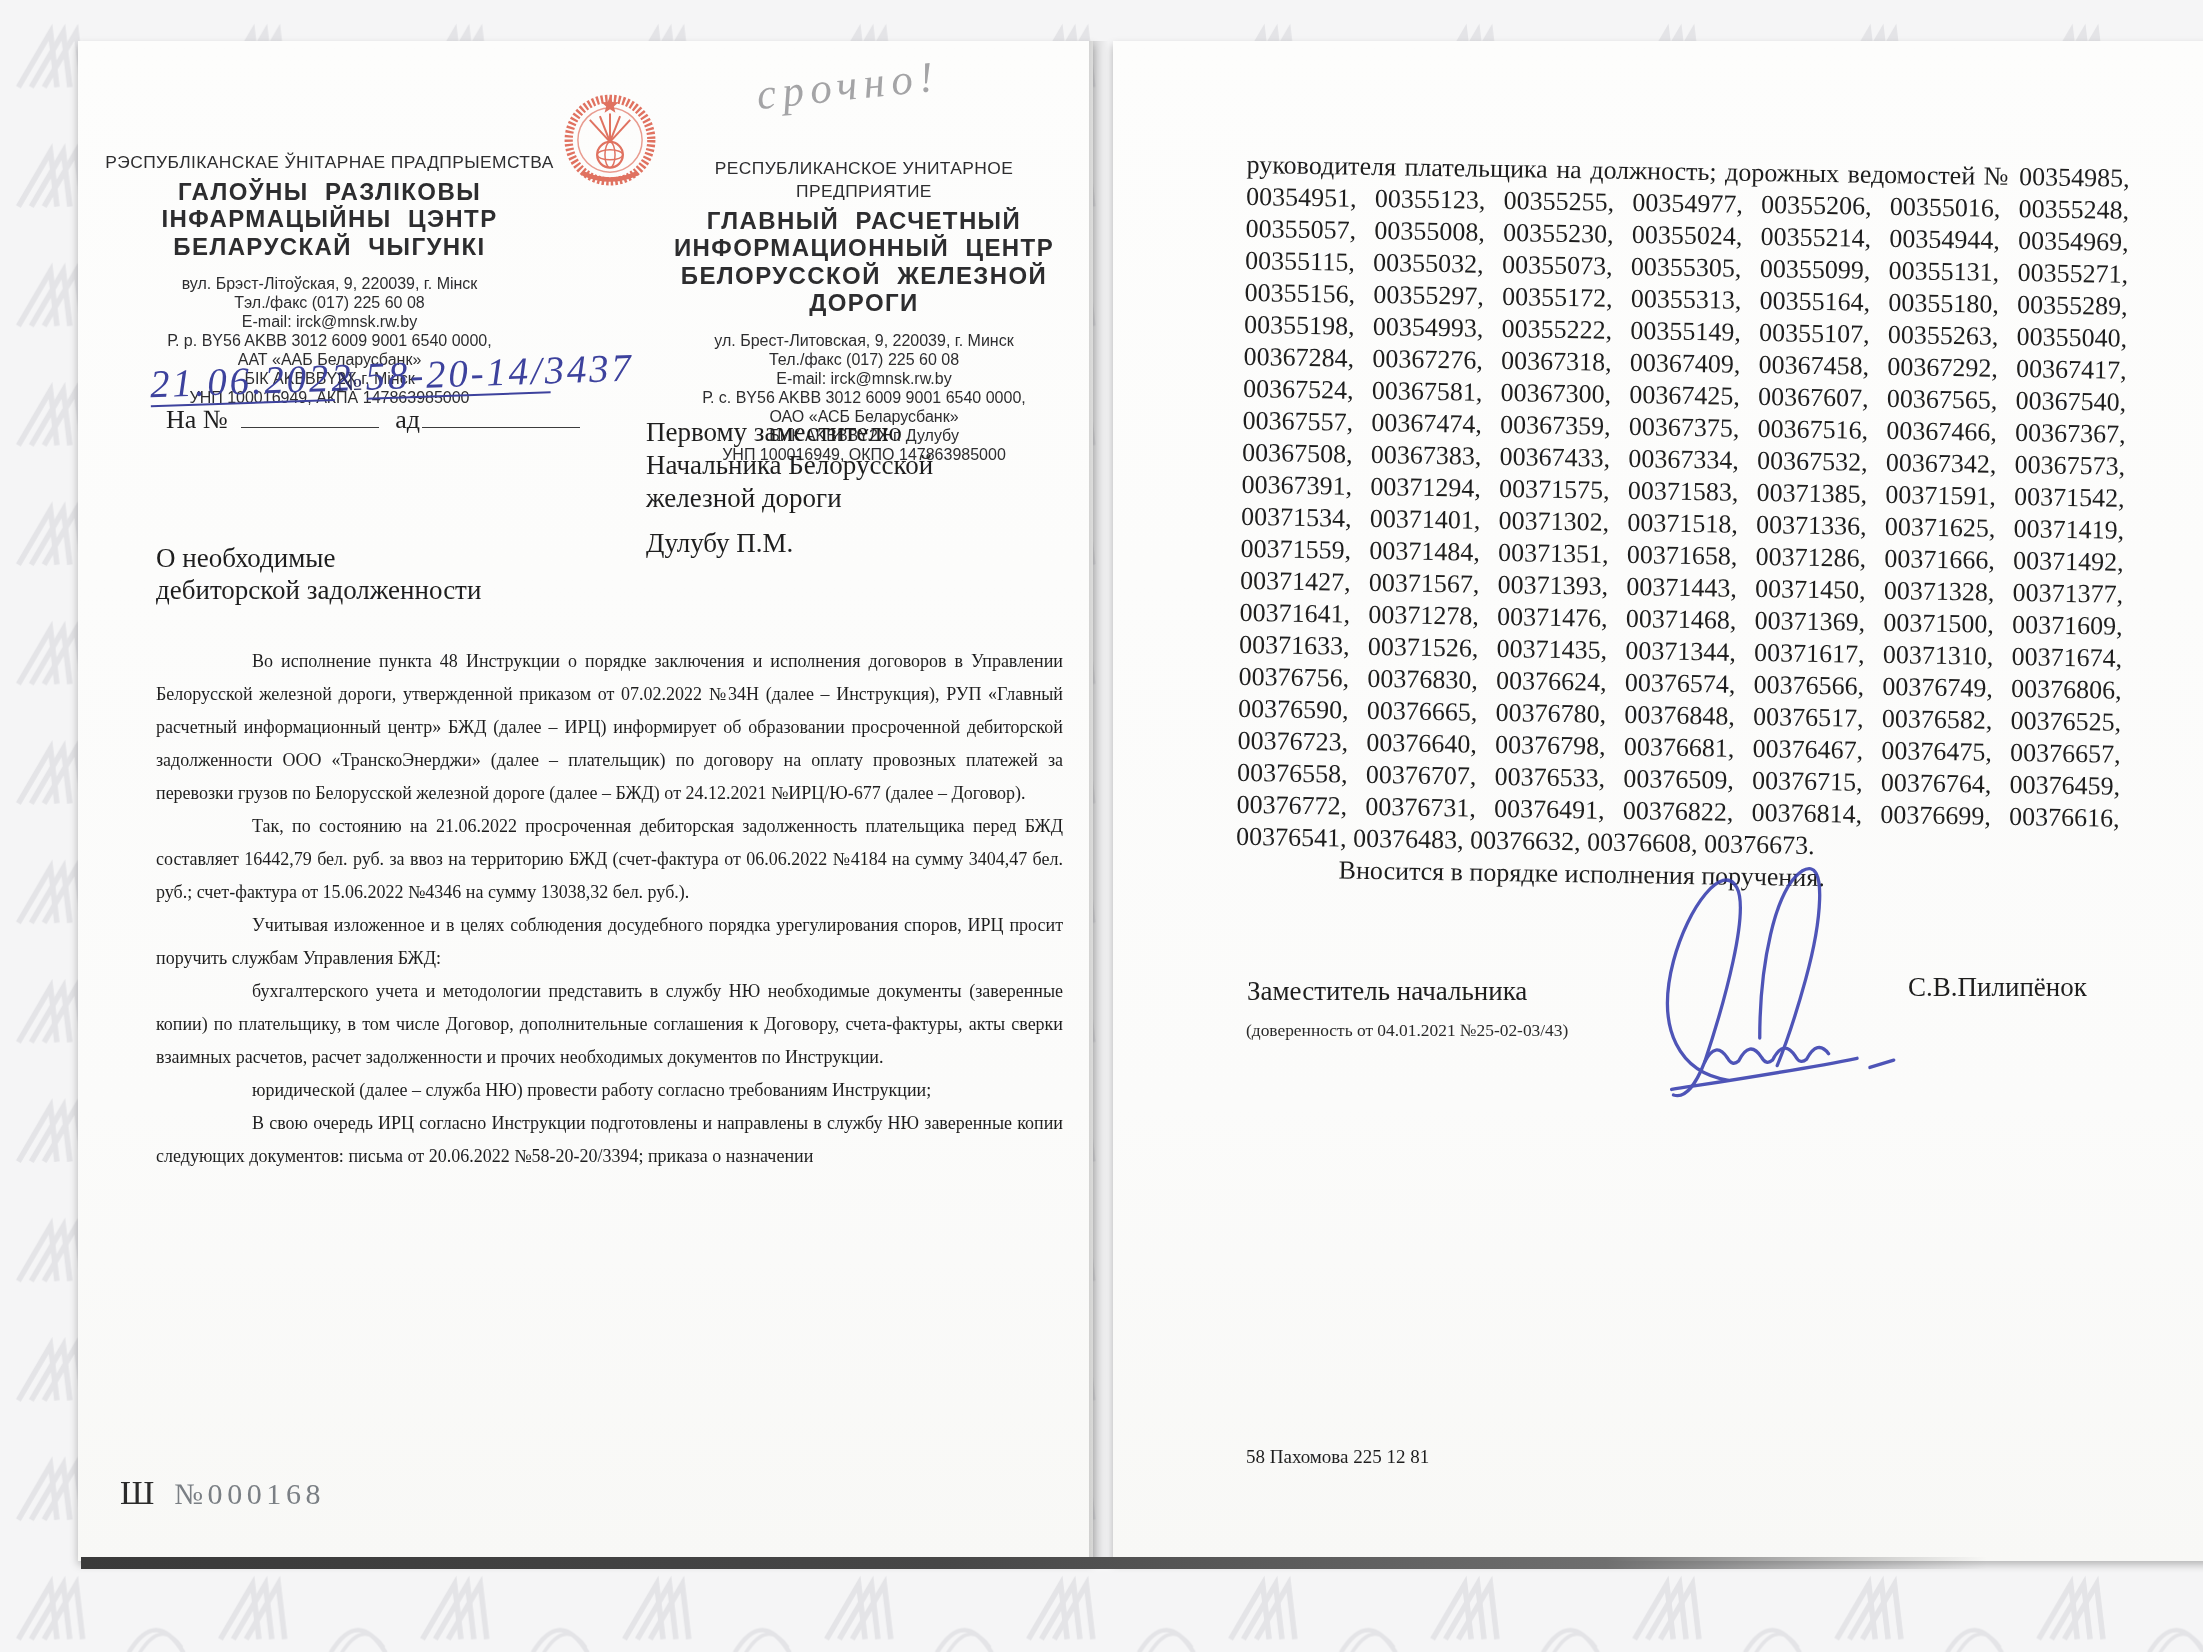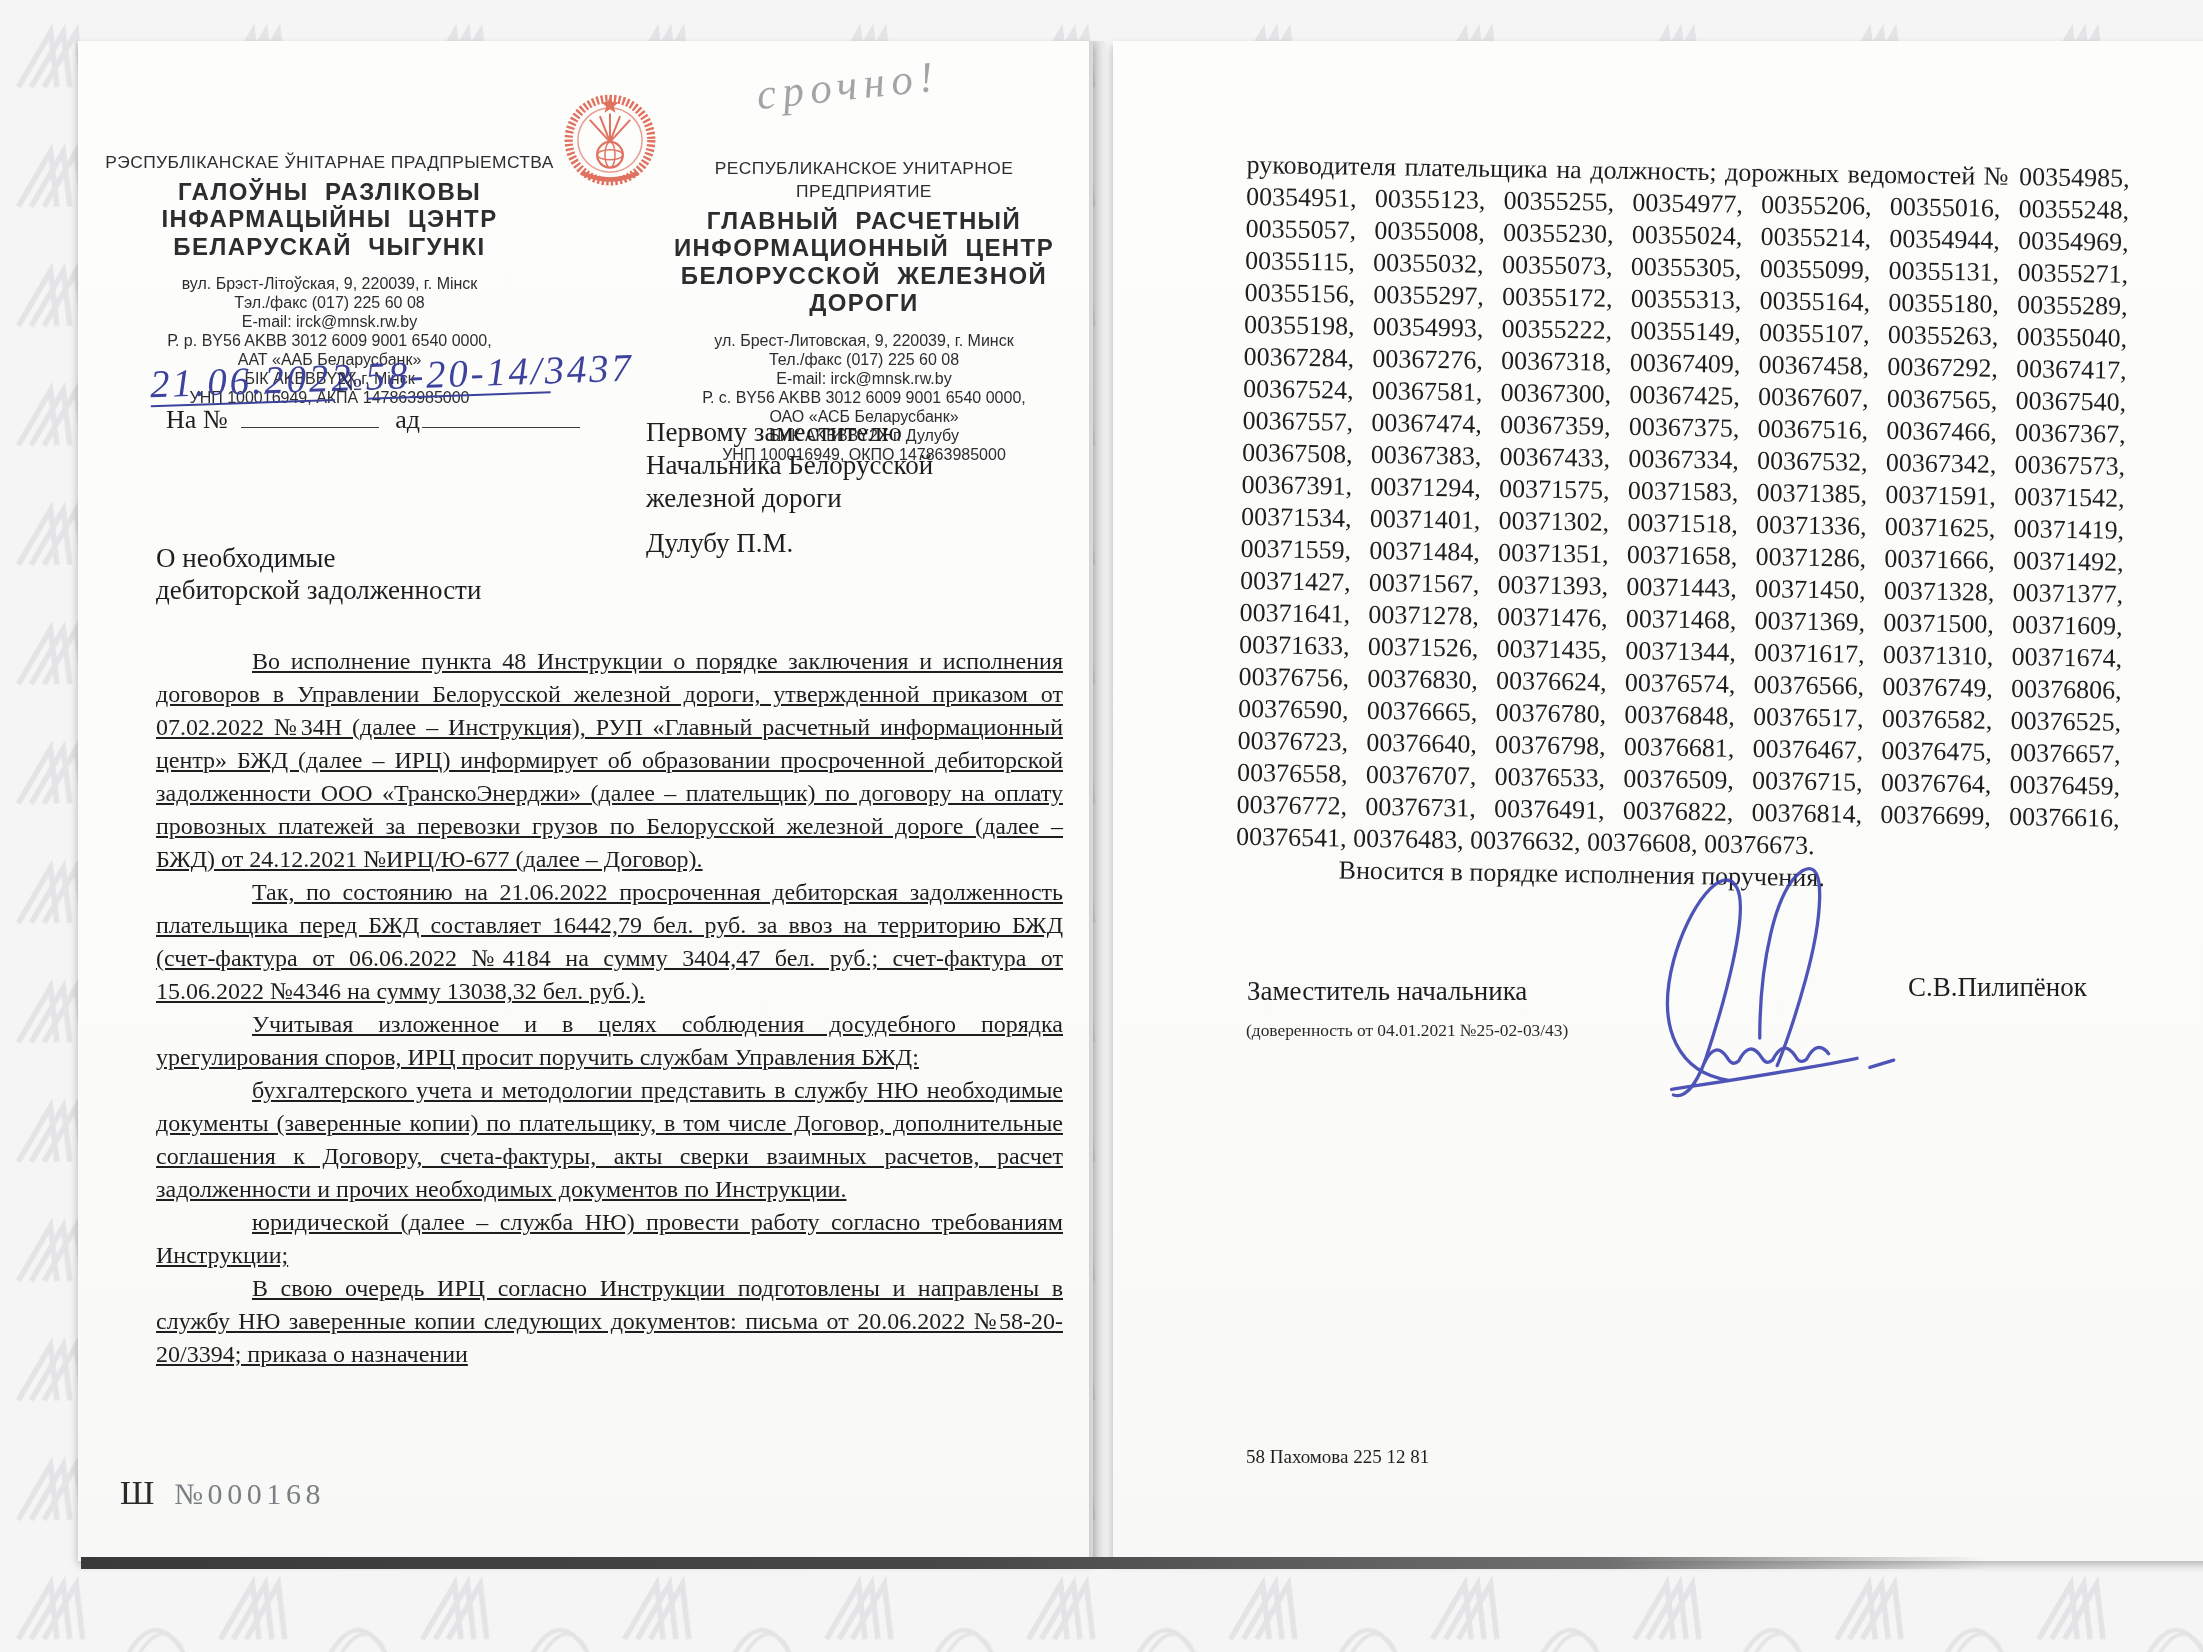--- a/index.html
+++ b/index.html
@@ -60,21 +60,21 @@
   .rule-2 { width:158px; margin-left:1.8px; }
   .reply-ad { margin-left:16.5px; }
 
   .addressee { position:absolute; left:568px; top:375px; font-size:27px; line-height:33px; }
   .addressee .name { margin-top:12px; }
 
   .subject { position:absolute; left:78px; top:501px; font-size:27px; line-height:32px; }
 
   .bodytext {
     position:absolute; left:78px; top:604px; width:907px;
-    font-size:24px; line-height:33px; text-align:justify;text-decoration:underline;
+    font-size:18px; line-height:33px; text-align:justify;
   }
   .bodytext p { margin:0; text-indent:96px; }
 
   .stamp { position:absolute; left:42px; top:1433px; white-space:nowrap; }
   .stamp-sh { font-size:34px; color:#2a2a2a; }
   .stamp-no { font-size:30px; color:#7a7f84; letter-spacing:4.6px; margin-left:20px; }
 
   
   .p2-body {
     position:absolute; left:134px; top:108px; width:883px;

